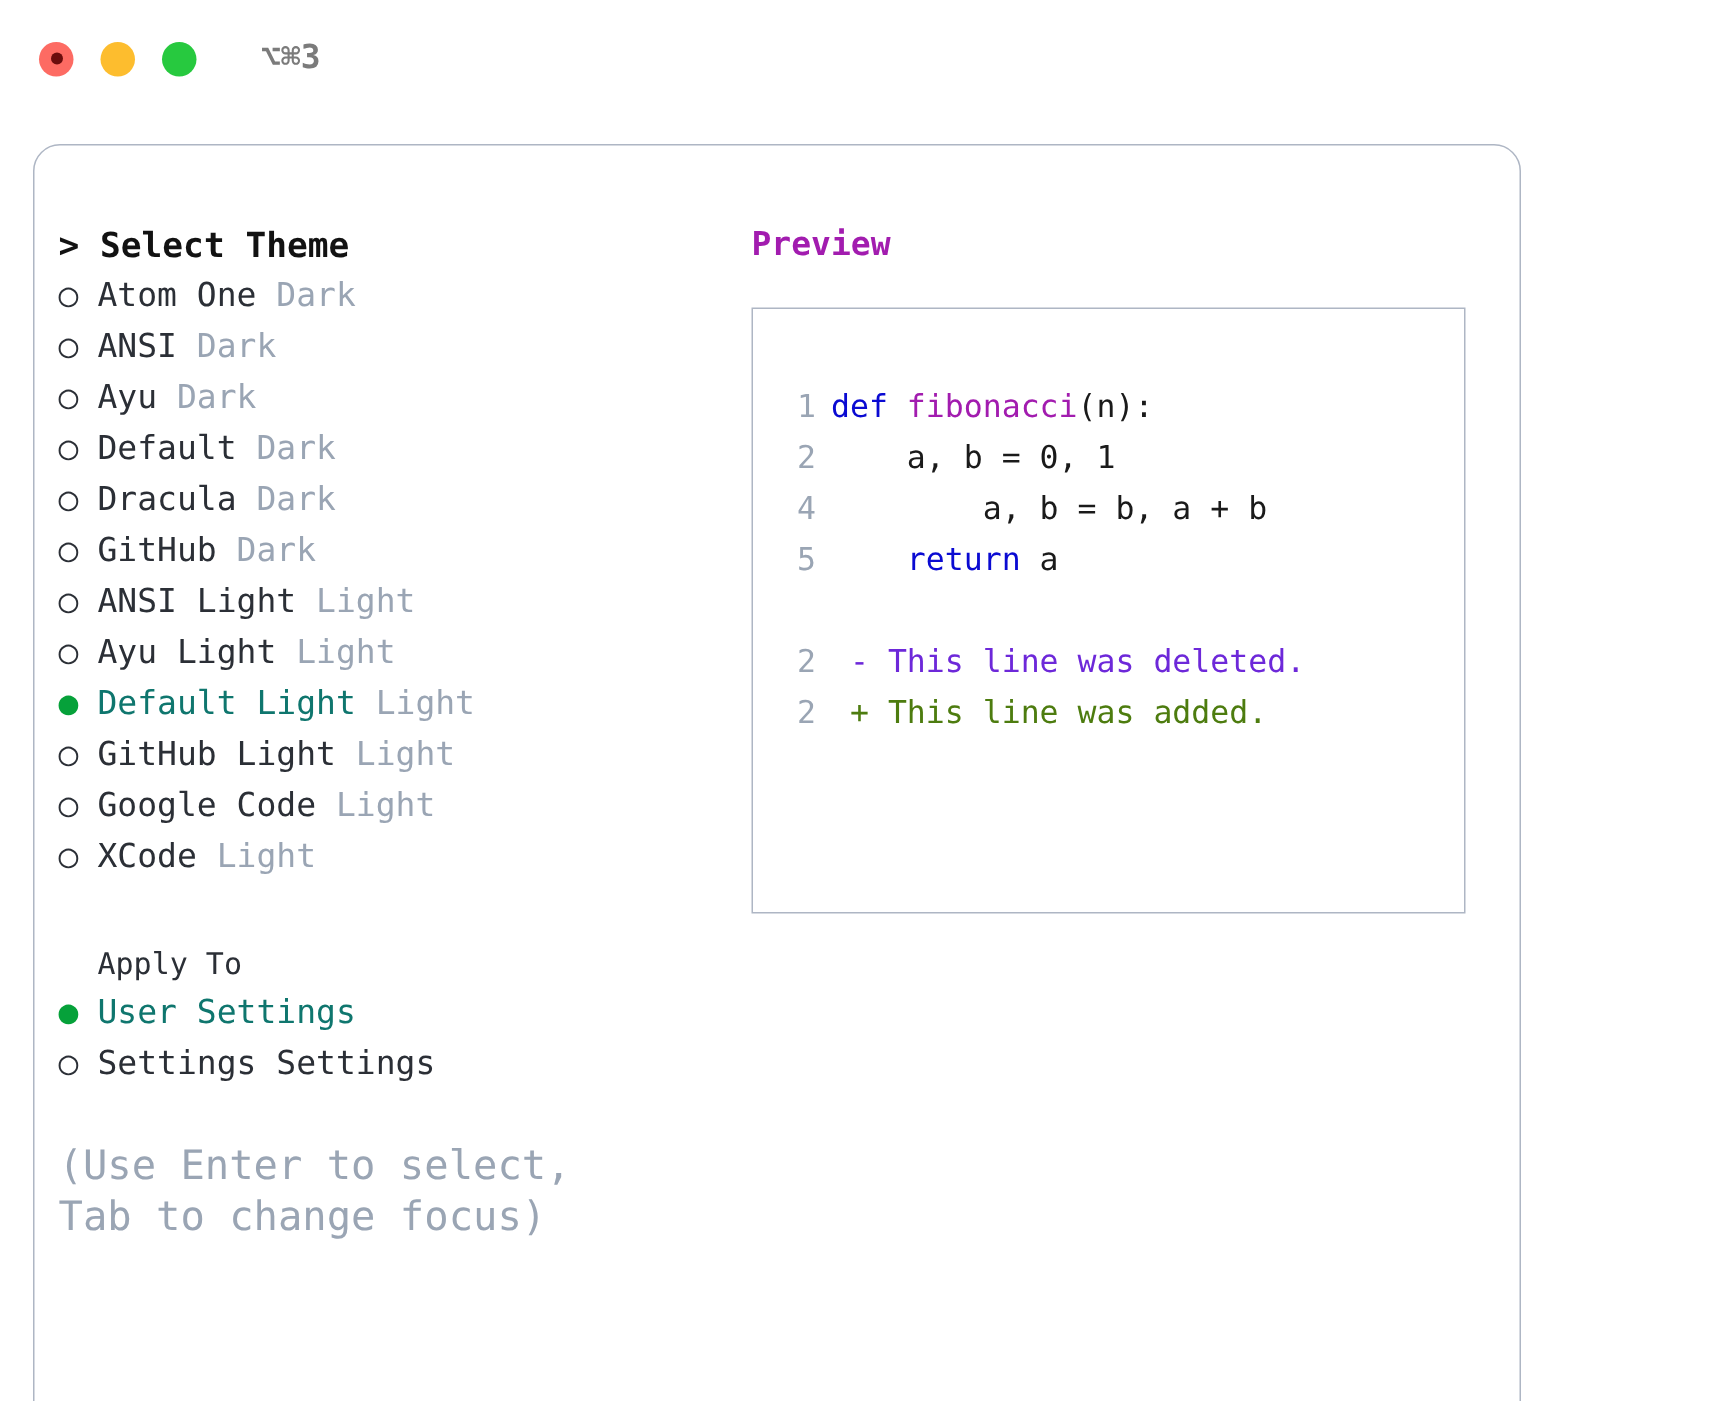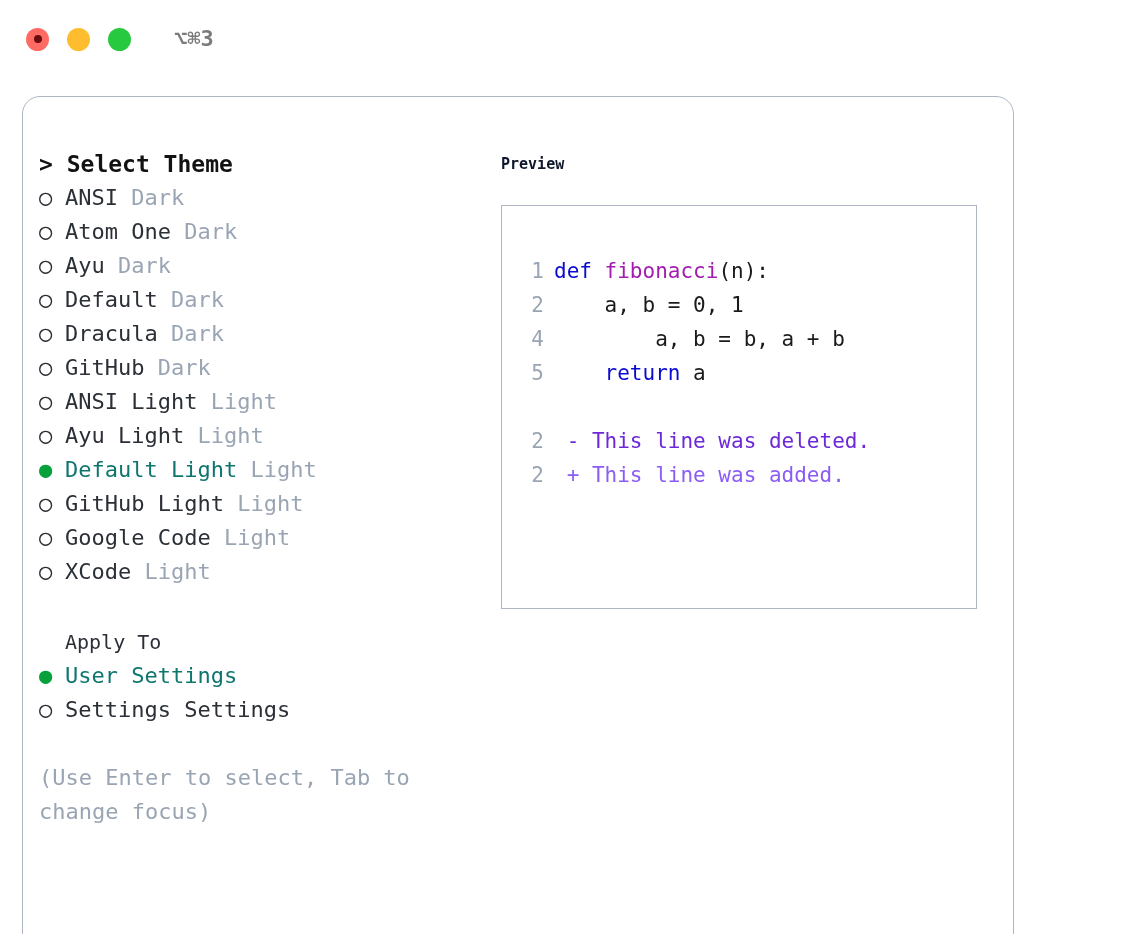--- a/index.html
+++ b/index.html
@@ -127,31 +127,31 @@
   .subheader {
     font-size: 20px;
     line-height: 34px;
     color: #2b2f36;
     white-space: pre;
     padding-left: 26px;
   }
 
   .hint {
     margin-top: 34px;
-    font-size: 22px;
+    font-size: 27px;
     line-height: 34px;
     color: #9aa5b4;
     width: 400px;
   }
 
   
   .preview-title {
-    font-size: 15px;
+    font-size: 22px;
     font-weight: bold;
-    color: #0f172a;
+    color: #a21caf;
     line-height: 34px;
     margin-bottom: 24px;
     white-space: pre;
   }
   .preview-box {
     width: 476px;
     height: 404px;
     border: 1.6px solid #aeb6c4;
     box-sizing: border-box;
     background: #ffffff;
@@ -168,21 +168,21 @@
     width: 28px;
     text-align: right;
     color: #9aa5b4;
     margin-right: 10px;
   }
   .kw      { color: #0a0ad2; }
   .fn      { color: #a21caf; }
   .plain   { color: #1a1a1a; }
   .ctx     { color: #7f7f7f; }
   .del     { color: #6d28d9; }
-  .add     { color: #8b5cf6; }
+  .add     { color: #4d7c0f; }
   .blank-line { height: 34px; }
 </style>
 </head>
 <body>
 
 <div class="window">
 
   <div class="titlebar">
     <div class="lights">
       <div class="light red"></div>
@@ -191,22 +191,22 @@
     </div>
     <div class="shortcut">⌥⌘3</div>
   </div>
 
   <div class="panel">
     <div class="panel-inner">
 
       <div class="col-left">
         <div class="list-header">&gt; Select Theme</div>
         <div id="theme-list">
+            <div class="row"><span class="marker">○</span><span class="label">Atom One</span><span class="suffix"> Dark</span></div>
             <div class="row"><span class="marker">○</span><span class="label">ANSI</span><span class="suffix"> Dark</span></div>
-            <div class="row"><span class="marker">○</span><span class="label">Atom One</span><span class="suffix"> Dark</span></div>
             <div class="row"><span class="marker">○</span><span class="label">Ayu</span><span class="suffix"> Dark</span></div>
             <div class="row"><span class="marker">○</span><span class="label">Default</span><span class="suffix"> Dark</span></div>
             <div class="row"><span class="marker">○</span><span class="label">Dracula</span><span class="suffix"> Dark</span></div>
             <div class="row"><span class="marker">○</span><span class="label">GitHub</span><span class="suffix"> Dark</span></div>
             <div class="row"><span class="marker">○</span><span class="label">ANSI Light</span><span class="suffix"> Light</span></div>
             <div class="row"><span class="marker">○</span><span class="label">Ayu Light</span><span class="suffix"> Light</span></div>
             <div class="row selected"><span class="marker">●</span><span class="label">Default Light</span><span class="suffix"> Light</span></div>
             <div class="row"><span class="marker">○</span><span class="label">GitHub Light</span><span class="suffix"> Light</span></div>
             <div class="row"><span class="marker">○</span><span class="label">Google Code</span><span class="suffix"> Light</span></div>
             <div class="row"><span class="marker">○</span><span class="label">XCode</span><span class="suffix"> Light</span></div>

